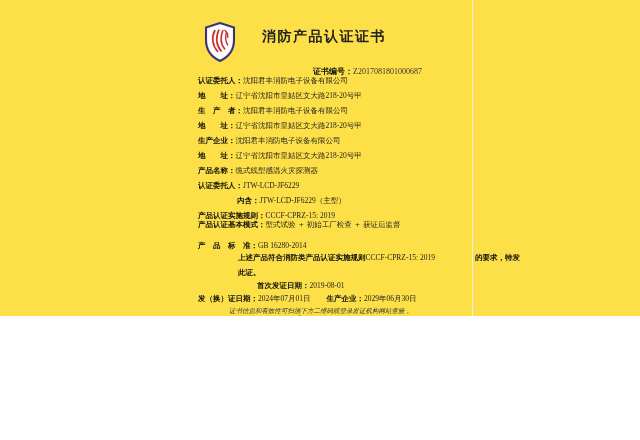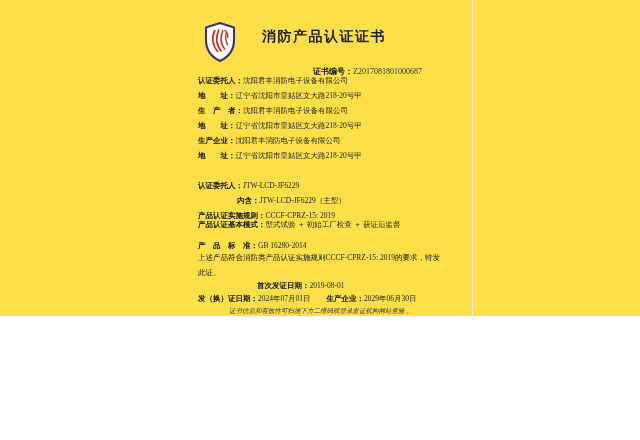--- a/index.html
+++ b/index.html
@@ -9,21 +9,21 @@
   .logo{position:absolute;left:203px;top:22px;}
   .title{position:absolute;left:262px;top:28px;font-size:14px;font-weight:700;
          letter-spacing:1.5px;color:#222;white-space:nowrap;}
   .certno{position:absolute;left:313px;top:58px;font-size:8px;color:#333;white-space:nowrap;margin-top:8px;}
   .certno .lab{font-family:"Liberation Sans","DejaVu Sans",sans-serif;font-weight:700;}
   .row{position:absolute;left:198px;font-size:7.5px;white-space:nowrap;}
   .row.indent{left:237px;}
   .lab{font-family:"Liberation Sans","DejaVu Sans",sans-serif;font-weight:700;color:#111;}
   .val{font-family:"Liberation Serif","DejaVu Serif",serif;color:#222;}
   .stmt{position:absolute;left:198px;font-size:7.5px;white-space:nowrap;}
-  .stmt .b{font-family:"Liberation Sans","DejaVu Sans",sans-serif;font-weight:400;color:#111;}
+  .stmt .b{font-family:"Liberation Sans","DejaVu Sans",sans-serif;font-weight:700;color:#111;margin-left:40px;}
   .firstdate{position:absolute;left:257px;top:281px;font-size:7.5px;white-space:nowrap;text-align:right;}
   .redate{position:absolute;left:198px;top:294px;font-size:7.5px;white-space:nowrap;}
   .redate .gap{display:inline-block;width:16px;}
   .notes{position:absolute;left:150px;top:307px;width:340px;text-align:center;
          font-size:6.5px;line-height:7.6px;font-style:italic;color:#333;}
   .qr{position:absolute;left:194px;top:344px;}
   .qrcap{position:absolute;left:192px;top:376px;width:30px;text-align:center;
          font-size:5.5px;line-height:6.5px;color:#444;}
   .org{position:absolute;left:243px;top:375px;font-size:10.5px;letter-spacing:1.5px;
        color:#222;white-space:nowrap;}
@@ -56,20 +56,21 @@
   <div class="certno">
     <span class="lab">证书编号：</span><span>Z2017081801000687</span>
   </div>
 
   <div class="row" style="top:76px"><span class="lab">认证委托人：</span><span class="val">沈阳君丰消防电子设备有限公司</span></div>
   <div class="row" style="top:91px"><span class="lab">地　　址：</span><span class="val">辽宁省沈阳市皇姑区文大路218-20号甲</span></div>
   <div class="row" style="top:106px"><span class="lab">生　产　者：</span><span class="val">沈阳君丰消防电子设备有限公司</span></div>
   <div class="row" style="top:121px"><span class="lab">地　　址：</span><span class="val">辽宁省沈阳市皇姑区文大路218-20号甲</span></div>
   <div class="row" style="top:136px"><span class="lab">生产企业：</span><span class="val">沈阳君丰消防电子设备有限公司</span></div>
   <div class="row" style="top:151px"><span class="lab">地　　址：</span><span class="val">辽宁省沈阳市皇姑区文大路218-20号甲</span></div>
+  <div class="row" style="top:166px"><span class="lab">产品名称：</span><span class="val">缆式线型感温火灾探测器</span></div>
   <div class="row" style="top:181px"><span class="lab">认证委托人：</span><span class="val">JTW-LCD-JF6229</span></div>
   <div class="row indent" style="top:196px"><span class="lab">内含：</span><span class="val">JTW-LCD-JF6229（主型）</span></div>
   <div class="row" style="top:211px"><span class="lab">产品认证实施规则：</span><span class="val">CCCF-CPRZ-15: 2019</span></div>
   <div class="row" style="top:220px"><span class="lab">产品认证基本模式：</span><span class="val">型式试验 ＋ 初始工厂检查 ＋ 获证后监督</span></div>
   <div class="row" style="top:241px"><span class="lab">产　品　标　准：</span><span class="val">GB 16280-2014</span></div>
 
   <div class="stmt" style="top:253px">
     <span class="b">上述产品符合消防类产品认证实施规则</span><span class="val">CCCF-CPRZ-15: 2019</span><span class="b">的要求，特发</span>
   </div>
   <div class="stmt" style="top:268px">

